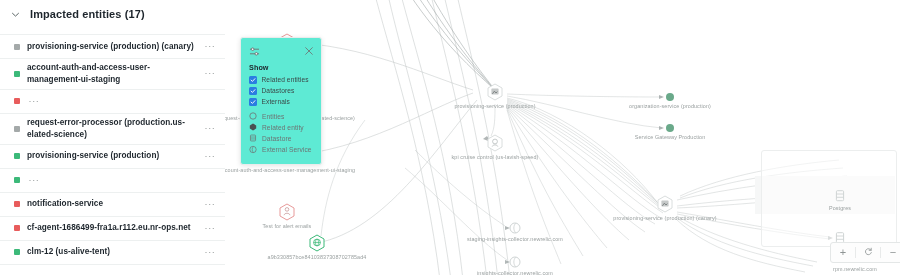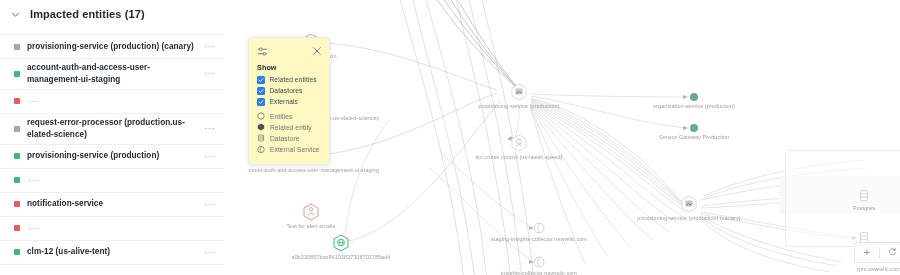--- a/index.html
+++ b/index.html
@@ -3,21 +3,21 @@
 <meta charset="utf-8">
 <style>
   html,body{margin:0;padding:0;}
   body{
     width:900px;height:275px;overflow:hidden;
     background:#ffffff;
     font-family:"Liberation Sans",sans-serif;
     color:#2a3434;
     -webkit-font-smoothing:antialiased;
   }
-  .app{position:relative;width:900px;height:275px;display:flex;gap:24px;}
+  .app{position:relative;width:900px;height:275px;display:flex;}
 
   
   .sidebar{width:225px;height:275px;box-sizing:border-box;background:#fff;position:relative;flex:0 0 225px;}
   .panel-header{height:24px;display:flex;align-items:center;gap:9px;padding:4px 0 0 10px;box-sizing:border-box;}
   .chev{width:11px;height:11px;display:inline-block;position:relative;flex:0 0 11px;}
   .chev svg{display:block;}
   .panel-title{font-size:11px;font-weight:bold;letter-spacing:.1px;color:#1d252c;}
   .entity-list{margin-top:10px;border-top:1px solid #edf0f0;}
   .entity-row{
     display:flex;align-items:center;gap:7px;
@@ -61,22 +61,22 @@
   }
   .zoom-ctl button{
     border:0;background:transparent;width:24px;height:17px;cursor:pointer;
     font-size:11px;color:#8e9494;line-height:1;padding:0;font-family:"Liberation Sans",sans-serif;
   }
   .zoom-ctl .sep{width:1px;height:11px;background:#e8eaea;}
   .host-label{position:absolute;font-size:5.4px;color:#9aa0a0;letter-spacing:.1px;white-space:nowrap;}
 
   
   .popover{
-    position:absolute;left:248px;top:37px;width:82px;
-    background:#fef9c3;border:1px solid #e9ecec;border-radius:3px;
+    position:absolute;left:240px;top:37px;width:82px;
+    background:#5eead4;border:1px solid #e9ecec;border-radius:3px;
     box-shadow:0 1px 5px rgba(0,0,0,.10);
     padding:6px 7px 8px 8px;box-sizing:border-box;z-index:40;
   }
   .pop-head{display:flex;align-items:center;justify-content:space-between;height:14px;margin-bottom:5px;}
   .ico-btn{background:transparent;border:0;padding:0;cursor:pointer;line-height:0;}
   .pop-section{font-size:7.2px;font-weight:bold;color:#1d252c;margin:0 0 4px 0;letter-spacing:.1px;}
   .chk-row{display:flex;align-items:center;gap:5px;margin-bottom:3.5px;}
   .chk{
     width:7.5px;height:7.5px;flex:0 0 7.5px;border-radius:1.5px;background:#2a7de1;
     display:flex;align-items:center;justify-content:center;
@@ -133,20 +133,21 @@
           <span class="dot green"></span>
           <span class="kebab">···</span>
         </div>
         <div class="entity-row">
           <span class="dot red"></span>
           <span class="ent-label">notification-service</span>
           <span class="kebab">···</span>
         </div>
         <div class="entity-row">
           <span class="dot red"></span>
+          <span class="ent-label">cf-agent-1686499-fra1a.r112.eu.nr-ops.net</span>
           <span class="kebab">···</span>
         </div>
         <div class="entity-row">
           <span class="dot green"></span>
           <span class="ent-label">clm-12 (us-alive-tent)</span>
           <span class="kebab">···</span>
         </div>
         <div class="entity-row"></div>
       </div>
   </div>

